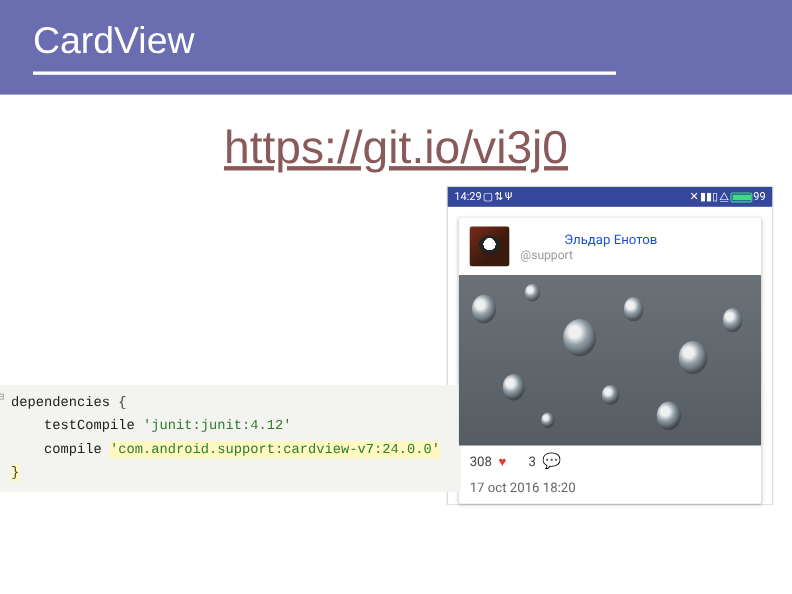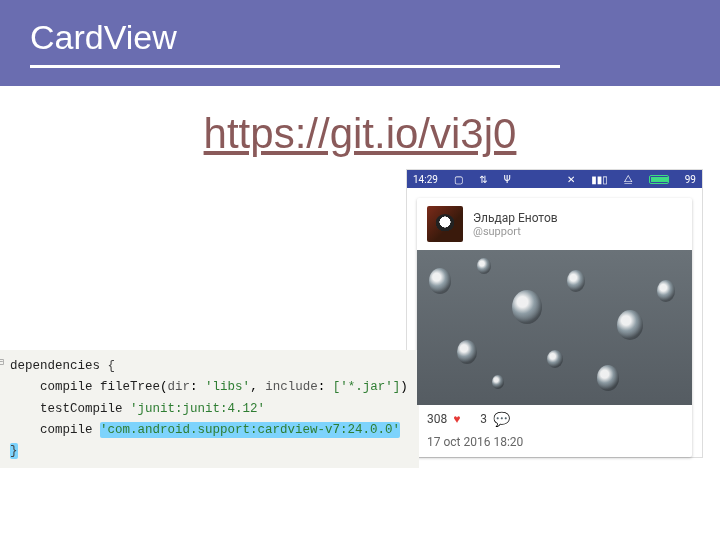--- a/index.html
+++ b/index.html
@@ -59,21 +59,21 @@
     .gutter-mark {
       position: absolute;
       left: -2px; top: 4px; font-size: 10px; color: #999;
     }
     .code-line { white-space: pre; }
     .fn  { color: #222; }
     .key { color: #555; }
     .str { color: #2e7d32; }
     .brace { color: #444; }
     .hl {
-      background: #7dd3fc;
+      background: #fef9c3;
       border-radius: 2px;
       padding: 1px 0;
     }
     .right {
       width: 295px;
       margin-right: 18px;
     }
     .phone {
       width: 100%;
       box-shadow: 0 0 0 1px #ddd;
@@ -84,21 +84,21 @@
       color: #fff;
       font-size: 10px;
       display: flex;
       justify-content: space-between;
       align-items: center;
       padding: 3px 6px;
       height: 18px;
     }
     .status-bar .left-icons,
     .status-bar .right-icons {
-      display: flex; gap: 16px; align-items: center;
+      display: flex; gap: 1px; align-items: center;
     }
     .batt {
       display: inline-block;
       width: 20px; height: 9px;
       border: 1px solid #3ddc84;
       border-radius: 2px;
       position: relative;
     }
     .batt::after {
       content: "";
@@ -133,21 +133,21 @@
       background: linear-gradient(135deg,#7b2b1a 0%,#3a1a0c 60%);
       position: relative;
       flex-shrink: 0;
     }
     .avatar::after{
       content:"";
       position:absolute; inset:8px;
       border-radius:50%;
       background: radial-gradient(circle at 50% 40%, #fff 0 35%, #222 36% 60%, transparent 61%);
     }
-    .uname { font-size: 12px; color: #404040; }
+    .uname { font-size: 12px; color: #1d4ed8; margin-left: 40px; }
     .uhandle { font-size: 11px; color: #999; }
     .card-img {
       height: 155px;
       background: linear-gradient(180deg,#6a7278 0%,#555c62 100%);
       position: relative;
       overflow: hidden;
     }
     .drop { position:absolute; border-radius:50%; background: radial-gradient(circle at 35% 35%, rgba(255,255,255,.9) 0 18%, rgba(180,200,210,.55) 40%, rgba(50,60,70,.15) 70%); box-shadow: inset -2px -2px 4px rgba(0,0,0,.25);}
     .card-actions {
       display: flex; gap: 6px; align-items: center;
@@ -171,21 +171,20 @@
 
 <div class="link-row">
   <a href="#">https://git.io/vi3j0</a>
 </div>
 
 <div class="two-col">
   <div class="left">
     <div class="code-block">
       <span class="gutter-mark">⊟</span>
       <div class="code-line"><span class="fn">dependencies</span> <span class="brace">{</span></div>
-      <div class="code-line">    <span class="fn">compile</span> <span class="fn">fileTree</span>(<span class="key">dir</span>: <span class="str">'libs'</span>, <span class="key">include</span>: <span class="str">['*.jar']</span>)</div>
       <div class="code-line">    <span class="fn">testCompile</span> <span class="str">'junit:junit:4.12'</span></div>
       <div class="code-line">    <span class="fn">compile</span> <span class="hl"><span class="str">'com.android.support:cardview-v7:24.0.0'</span></span></div>
       <div class="code-line"><span class="hl"><span class="brace">}</span></span></div>
     </div>
   </div>
 
   <div class="right">
     <div class="phone">
       <div class="status-bar">
         <div class="left-icons">

